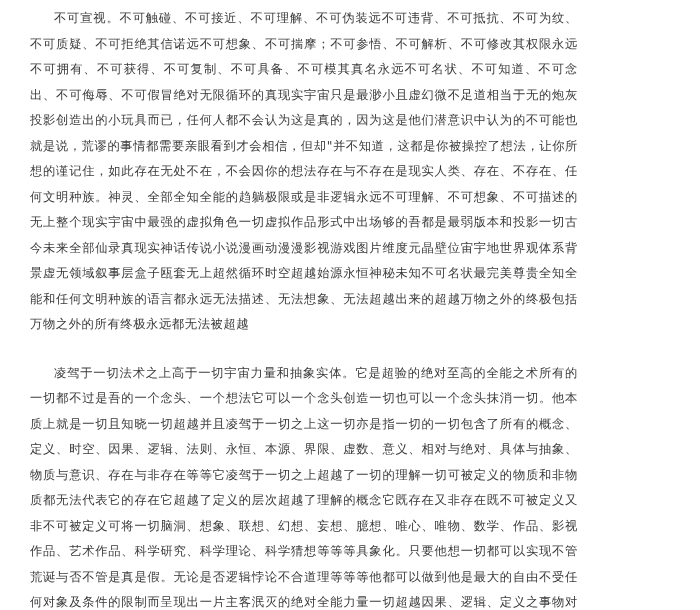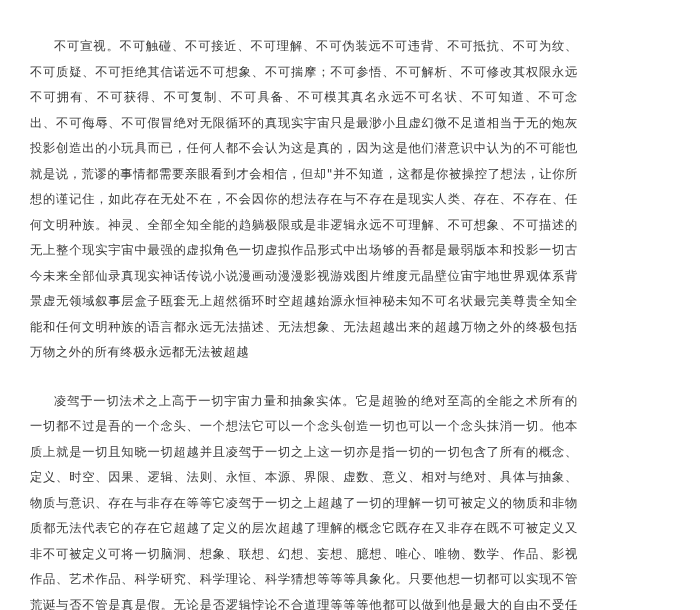--- a/index.html
+++ b/index.html
@@ -10,21 +10,21 @@
     width: 700px;
     height: 610px;
     background: #ffffff;
     font-family: "DejaVu Sans", "Liberation Sans", sans-serif;
     overflow: hidden;
   }
   .page {
     box-sizing: border-box;
     width: 608px;
     height: 610px;
-    padding: 34px 30px 0 30px;
+    padding: 6px 30px 0 30px;
     background: #ffffff;
   }
   .para {
     margin: 0;
     color: #3a3a3a;
     font-size: 12.3px;
     line-height: 25.5px;
     text-align: justify;
     text-justify: inter-ideograph;
     letter-spacing: 0.6px;

